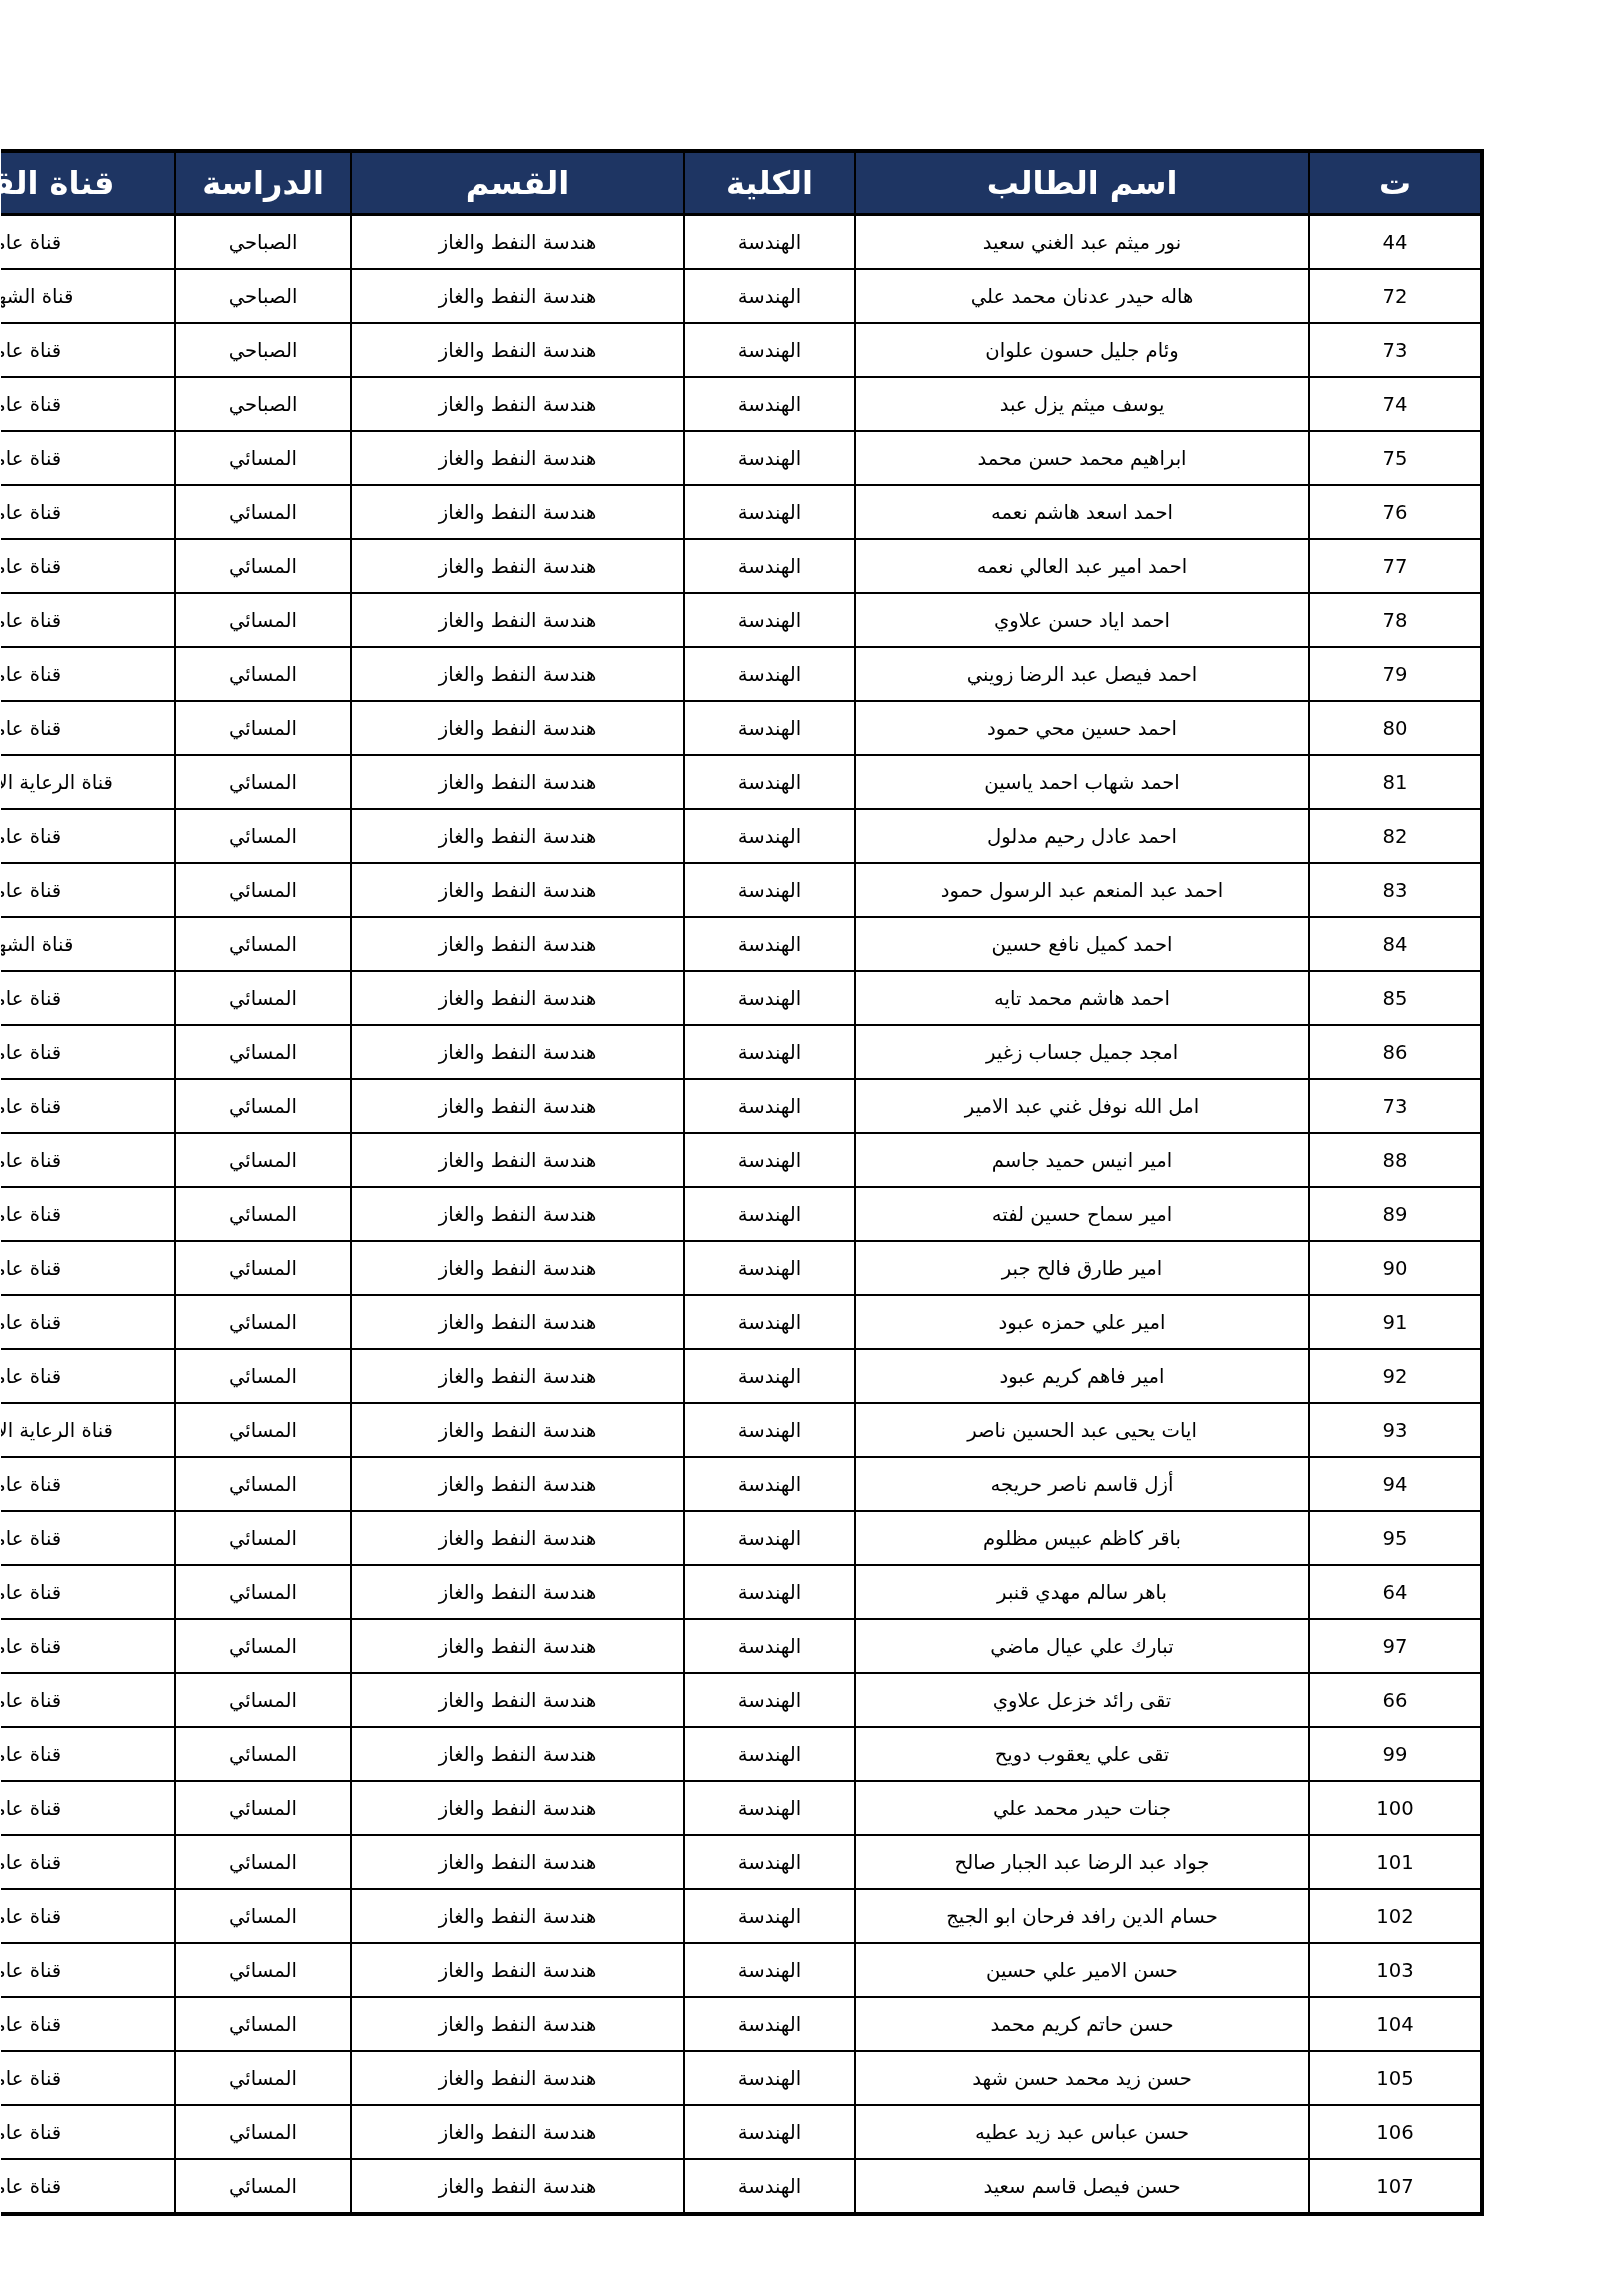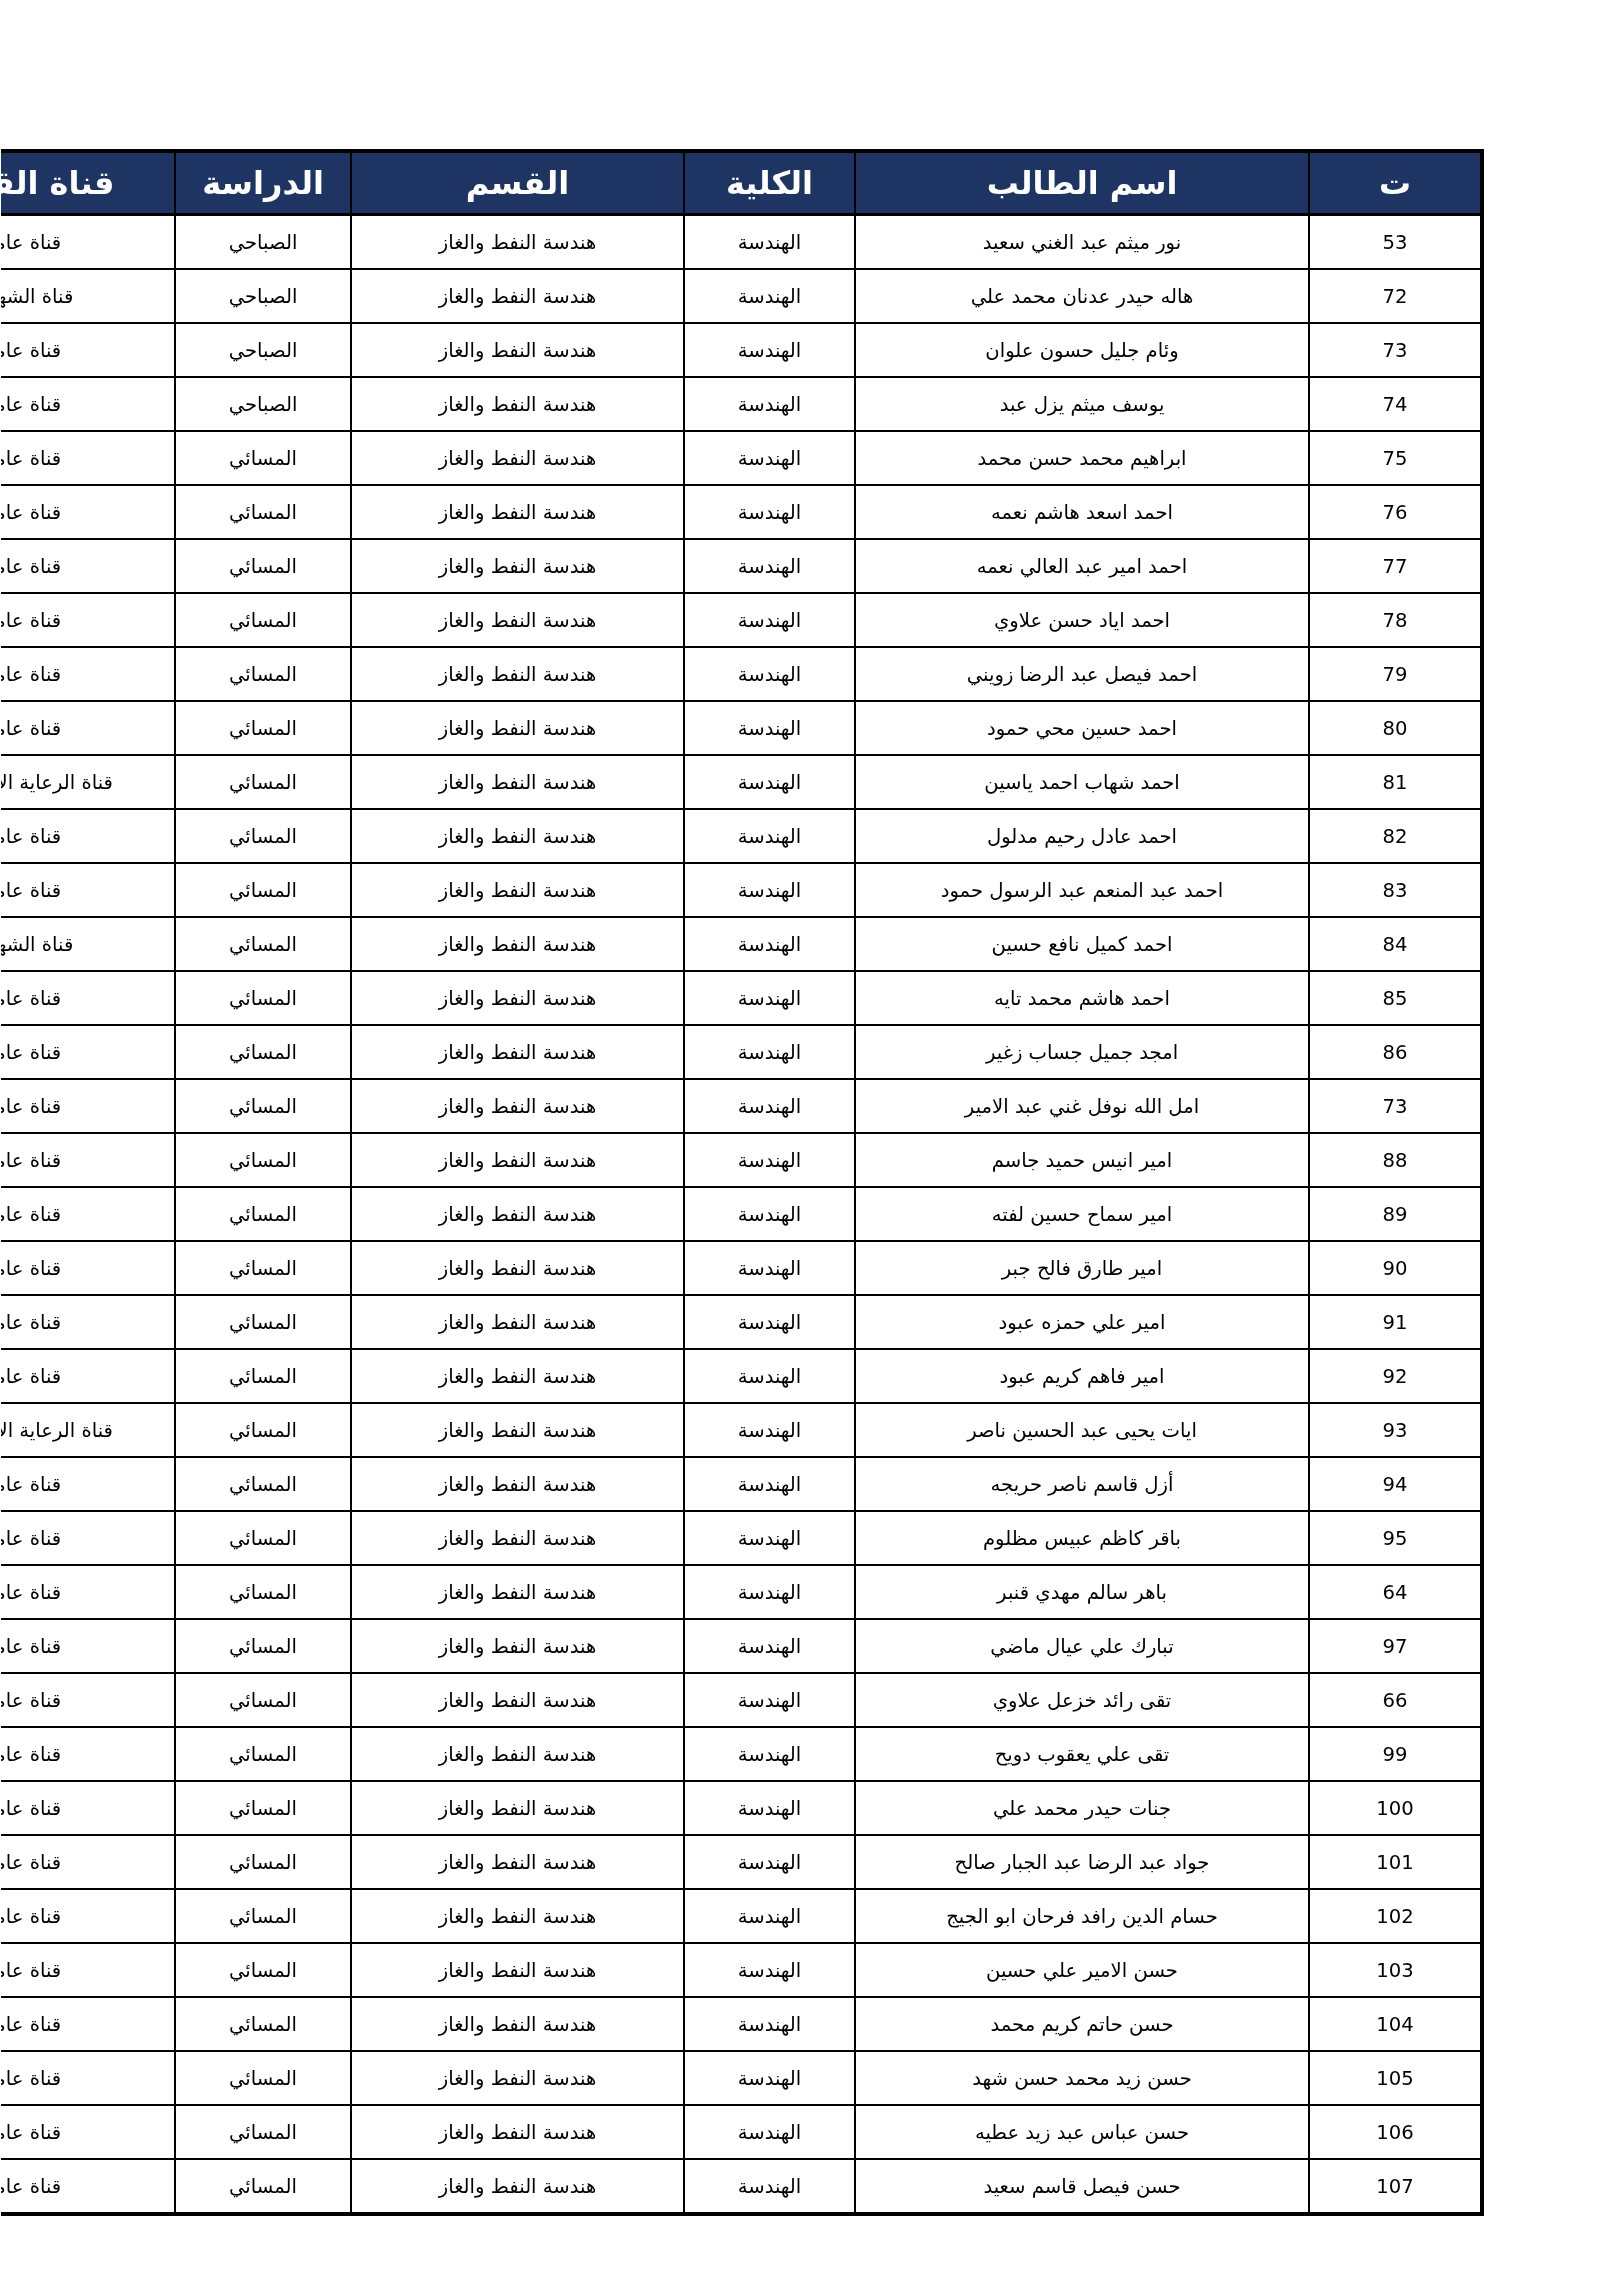--- a/index.html
+++ b/index.html
@@ -76,21 +76,21 @@
           <th class="col-no">ت</th>
           <th class="col-name">اسم الطالب</th>
           <th class="col-college">الكلية</th>
           <th class="col-dept">القسم</th>
           <th class="col-study">الدراسة</th>
           <th class="col-channel">قناة القبول</th>
         </tr>
       </thead>
       <tbody>
           <tr>
-            <td class="col-no">53</td>
+            <td class="col-no">44</td>
             <td class="col-name">نور ميثم عبد الغني سعيد</td>
             <td class="col-college">الهندسة</td>
             <td class="col-dept">هندسة النفط والغاز</td>
             <td class="col-study">الصباحي</td>
             <td class="col-channel">قناة عامة</td>
           </tr>
           <tr>
             <td class="col-no">72</td>
             <td class="col-name">هاله حيدر عدنان محمد علي</td>
             <td class="col-college">الهندسة</td>

